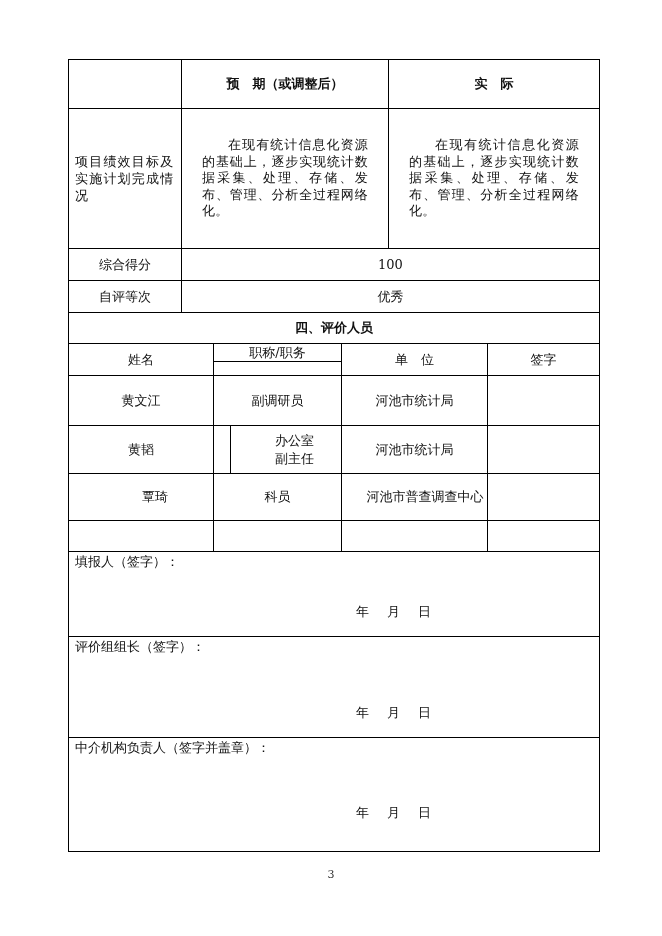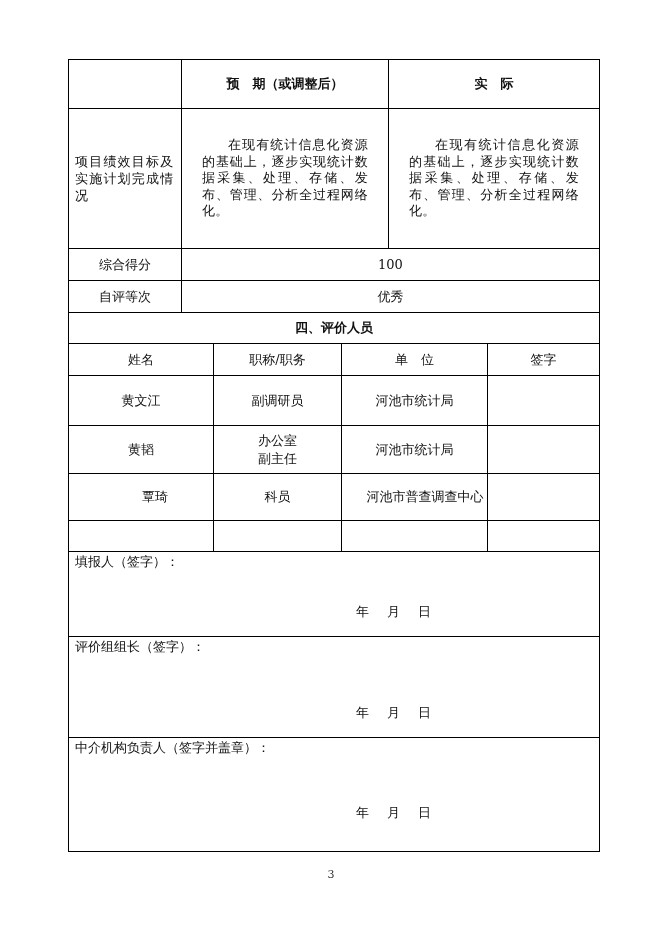--- a/index.html
+++ b/index.html
@@ -40,31 +40,31 @@
 
   <div class="cell" style="left:68px;top:248px;width:114px;height:33px;">综合得分</div>
   <div class="cell" style="left:181px;top:248px;width:419px;height:33px;">100</div>
 
   <div class="cell" style="left:68px;top:280px;width:114px;height:33px;">自评等次</div>
   <div class="cell" style="left:181px;top:280px;width:419px;height:33px;">优秀</div>
 
   <div class="cell bold" style="left:68px;top:312px;width:532px;height:32px;">四、评价人员</div>
 
   <div class="cell" style="left:68px;top:343px;width:146px;height:33px;">姓名</div>
-  <div class="cell" style="left:213px;top:343px;width:129px;height:33px;">职称/职务</div>
+  <div class="cell" style="left:213px;top:343px;width:129px;height:19px;">职称/职务</div>
   <div class="cell" style="left:341px;top:343px;width:147px;height:33px;">单　位</div>
   <div class="cell" style="left:487px;top:343px;width:113px;height:33px;">签字</div>
 
   <div class="cell" style="left:68px;top:375px;width:146px;height:51px;">黄文江</div>
   <div class="cell" style="left:213px;top:375px;width:129px;height:51px;">副调研员</div>
   <div class="cell" style="left:341px;top:375px;width:147px;height:51px;">河池市统计局</div>
   <div class="cell" style="left:487px;top:375px;width:113px;height:51px;"></div>
 
   <div class="cell" style="left:68px;top:425px;width:146px;height:49px;">黄韬</div>
-  <div class="cell two-line" style="left:213px;top:425px;width:129px;height:49px;flex-direction:column;">
+  <div class="cell two-line" style="left:230px;top:425px;width:129px;height:49px;flex-direction:column;">
     <span>办公室</span>
     <span>副主任</span>
   </div>
   <div class="cell" style="left:341px;top:425px;width:147px;height:49px;">河池市统计局</div>
   <div class="cell" style="left:487px;top:425px;width:113px;height:49px;"></div>
 
   <div class="cell" style="left:68px;top:473px;width:146px;height:48px;padding-left:28px;">覃琦</div>
   <div class="cell" style="left:213px;top:473px;width:129px;height:48px;">科员</div>
   <div class="cell" style="left:341px;top:473px;width:168px;height:48px;">河池市普查调查中心</div>
   <div class="cell" style="left:487px;top:473px;width:113px;height:48px;"></div>

